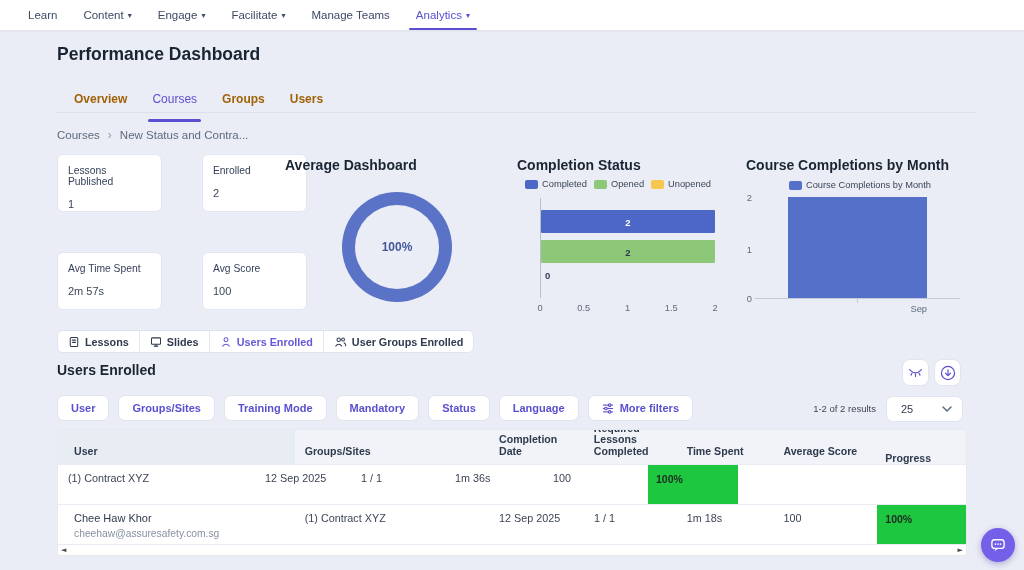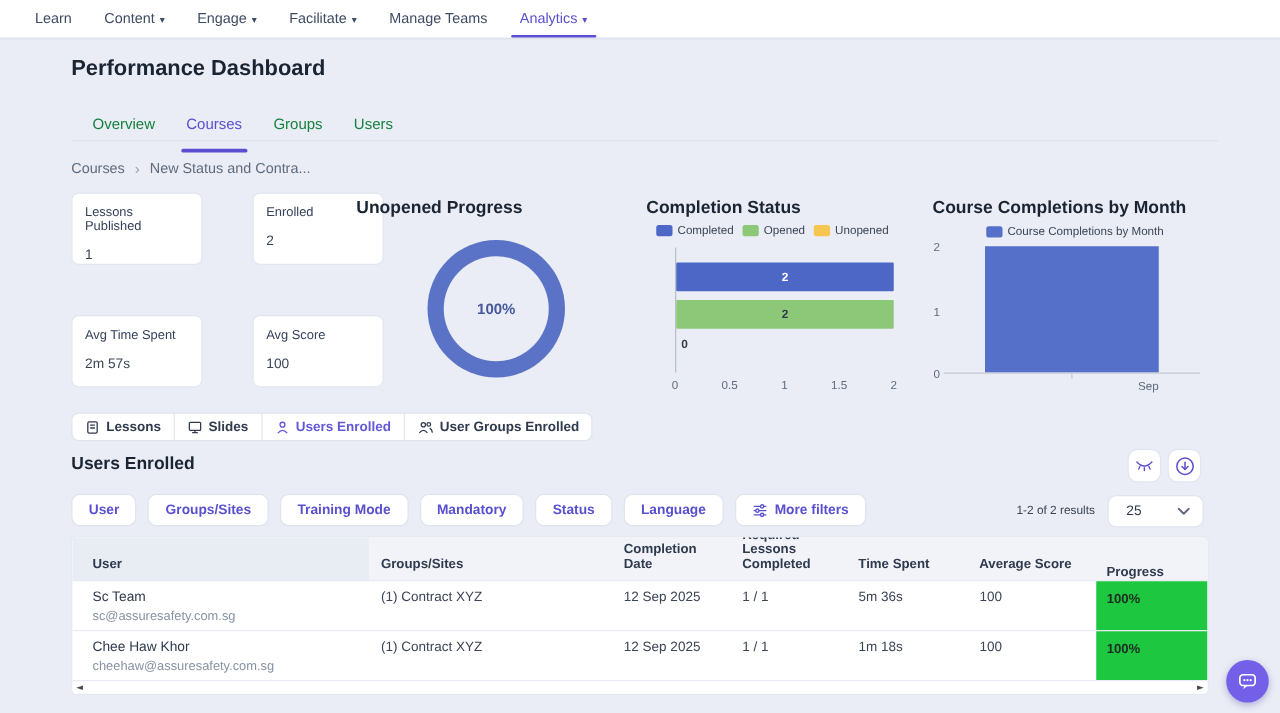--- a/index.html
+++ b/index.html
@@ -16,21 +16,21 @@
   .nav-item { display:flex; align-items:center; padding:0 13px; font-size:11.5px; font-weight:500;
     color:#3d4b63; position:relative; }
   .nav-item .caret { font-size:8px; margin-left:4px; color:inherit; transform:translateY(0px); }
   .nav-item.active { color:#5a4fd0; }
   .nav-item.active::after { content:""; position:absolute; left:6px; right:6px; bottom:0; height:2px; background:#5a4fd0; border-radius:2px; }
 
   .page-title { position:absolute; left:57px; top:44px; font-size:17.5px; font-weight:700; color:#1a2433; }
 
   
   .tabs { position:absolute; left:70px; top:88px; display:flex; gap:17px; }
-  .tab { font-size:12px; color:#15803d; padding:4px 4px 16px 4px; position:relative; }
+  .tab { font-size:12px; color:#a16207; padding:4px 4px 16px 4px; position:relative;font-weight:bold; }
   .tab.active { color:#5a4fd0; font-weight:500; }
   .tab.active::after { content:""; position:absolute; left:0; right:0; bottom:0; height:3px; background:#5a4fd0; border-radius:3px; }
   .tabs-divider { position:absolute; left:57px; top:112px; width:918px; height:1px; background:#dde1ea; }
 
   
   .breadcrumb { position:absolute; left:57px; top:128px; display:flex; align-items:center; gap:8px; font-size:11.5px; color:#5f6b7d; }
   .crumb-sep { color:#98a1af; font-size:12px; }
 
   
   .stats { position:absolute; left:57px; top:154px; display:grid; grid-template-columns:105px 105px; column-gap:10px; row-gap:23px;gap:40px; }
@@ -169,21 +169,21 @@
   <div class="stat-card" data-interactable="false">
     <div class="stat-label" data-interactable="false">Avg Time Spent</div>
     <div class="stat-value" data-interactable="false">2m 57s</div>
   </div>
   <div class="stat-card" data-interactable="false">
     <div class="stat-label" data-interactable="false">Avg Score</div>
     <div class="stat-value" data-interactable="false">100</div>
   </div>
 </div>
 
-<div class="chart-title" style="left:285px; top:157px;" data-interactable="false">Unopened Progress</div>
+<div class="chart-title" style="left:285px; top:157px;" data-interactable="false">Average Dashboard</div>
 <div class="donut" data-interactable="false" style="background: conic-gradient(rgb(91, 115, 199) 100%, rgb(223, 228, 240) 0deg);">
   <div class="donut-hole" data-interactable="false"></div>
   <div class="donut-label" data-interactable="false">100%</div>
 </div>
 
 <div class="chart-title" style="left:517px; top:157px;" data-interactable="false">Completion Status</div>
 <div class="legend" style="left:520px; top:179px; width:196px;" data-interactable="false">
   <span class="legend-item" data-interactable="false">
       <span class="swatch" data-interactable="false" style="background: rgb(77, 103, 198);"></span>
       <span data-interactable="false">Completed</span>
@@ -352,28 +352,24 @@
     <div class="th th-user c1" data-interactable="false">User</div>
     <div class="th c2" data-interactable="false">Groups/Sites</div>
     <div class="th c3" data-interactable="false">Completion Date</div>
     <div class="th c4" data-interactable="false">Required Lessons Completed</div>
     <div class="th c5" data-interactable="false">Time Spent</div>
     <div class="th c6" data-interactable="false">Average Score</div>
     <div class="th c7" style="padding-left:8px;" data-interactable="false">Progress</div>
   </div>
 
   <div class="trow" data-interactable="true">
-    <div class="td c1" data-interactable="false">
-      <div class="uname" data-interactable="false">Sc Team</div>
-      <div class="uemail" data-interactable="false">sc@assuresafety.com.sg</div>
-    </div>
     <div class="td c2" data-interactable="false">(1) Contract XYZ</div>
     <div class="td c3" data-interactable="false">12 Sep 2025</div>
     <div class="td c4" data-interactable="false">1 / 1</div>
-    <div class="td c5" data-interactable="false">5m 36s</div>
+    <div class="td c5" data-interactable="false">1m 36s</div>
     <div class="td c6" data-interactable="false">100</div>
     <div class="td c7" data-interactable="false">
         <div class="progress-cell" data-interactable="false" style="background: rgb(29, 199, 63);"><span data-interactable="false">100%</span></div>
       </div>
   </div>
 
   <div class="trow" data-interactable="true">
     <div class="td c1" data-interactable="false">
       <div class="uname" data-interactable="false">Chee Haw Khor</div>
       <div class="uemail" data-interactable="false">cheehaw@assuresafety.com.sg</div>

